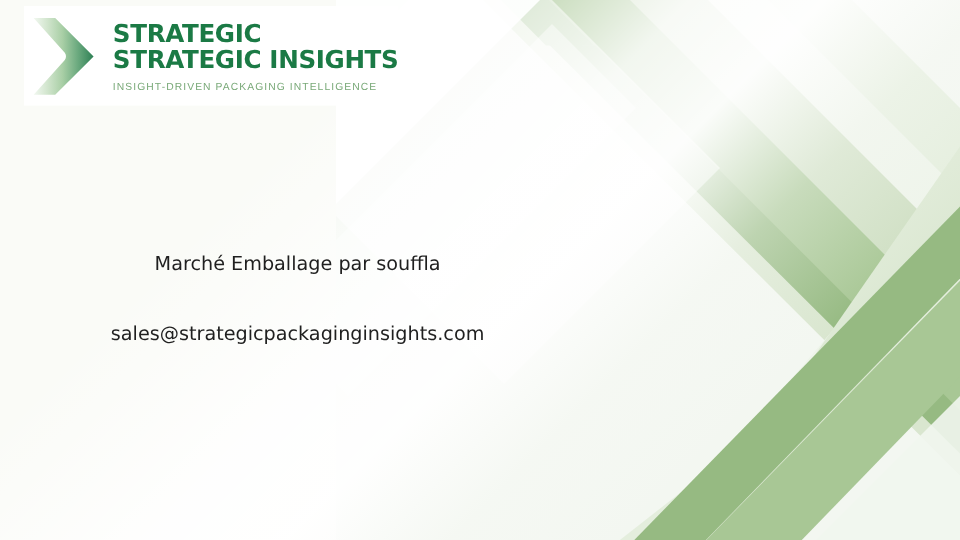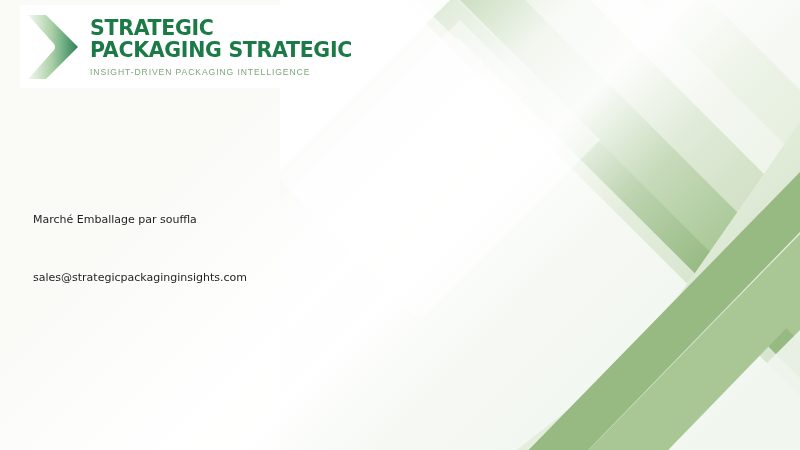--- a/index.html
+++ b/index.html
@@ -105,25 +105,26 @@
 
   
   .body-copy {
     position: absolute;
     left: 33px;
     top: 210px;
     width: 430px;
   }
   .body-line {
     font-family: "DejaVu Sans", sans-serif;
-    font-size: 11px;
+    font-size: 16px;
     line-height: 20px;
     color: #1f1f1f;
     margin: 0 0 38px 0;
     white-space: nowrap;
+    text-align: center;
   }
   .body-line:last-child {
     margin-bottom: 16px;
   }
 </style>
 </head>
 <body>
 
 <div id="slide">
 
@@ -185,21 +186,21 @@
             <stop offset="48%" stop-color="#a9cfa6"></stop>
             <stop offset="74%" stop-color="#6aa97e"></stop>
             <stop offset="100%" stop-color="#2e8055"></stop>
           </linearGradient>
         </defs>
         <path d="M4 5 L22 5 L54 37 L22 69 L4 69 L30 40 Q32 37 30 34 Z" fill="url(#chev)"></path>
       </svg>
     </span>
     <span class="logo-text">
       <span class="logo-line1">STRATEGIC</span>
-      <span class="logo-line2">PACKAGING STRATEGIC</span>
+      <span class="logo-line2">STRATEGIC INSIGHTS</span>
       <span class="logo-tagline">INSIGHT-DRIVEN PACKAGING INTELLIGENCE</span>
     </span>
   </div>
 
   <div class="body-copy">
     <p class="body-line">Marché Emballage par souffla</p>
     <p class="body-line">sales@strategicpackaginginsights.com</p>
   </div>
 
 </div>

